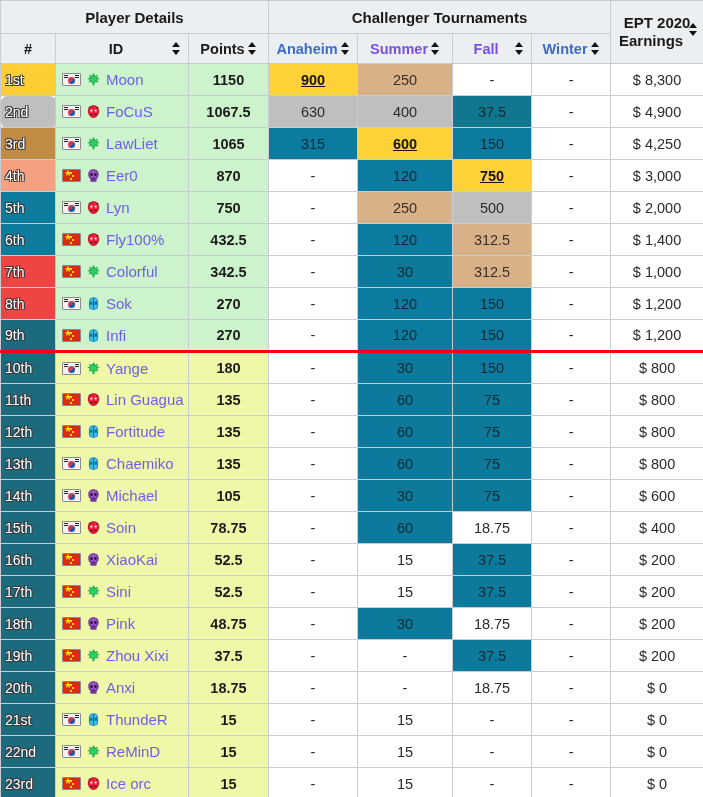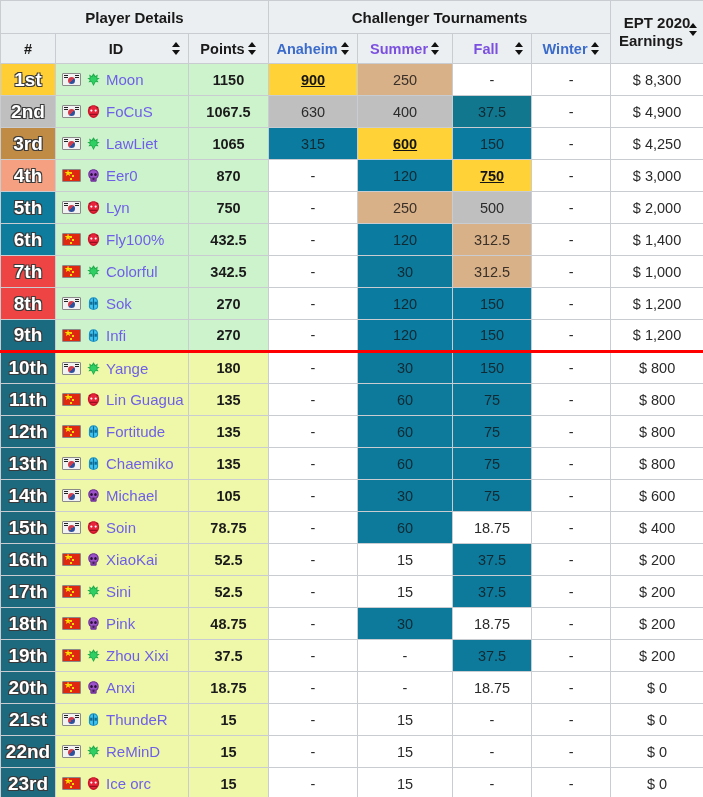--- a/index.html
+++ b/index.html
@@ -66,27 +66,27 @@
     padding: 0 6px;
     font-size: 14.5px;
     text-align: center;
     vertical-align: middle;
     color: #2a2a2a;
     background: #ffffff;
     white-space: nowrap;
     overflow: hidden;
   }
   td.rk {
-    font-weight: bold;
+    font-weight: normal;
     color: #ffffff;
-    font-size: 19px;
+    font-size: 14px;
     text-shadow:
       -1px -1px 0 #3a3a3a, 1px -1px 0 #3a3a3a,
       -1px  1px 0 #3a3a3a, 1px  1px 0 #3a3a3a;
-    text-align: center;
+    text-align: left;
     padding: 0 4px;
   }
   td.id {
     text-align: left;
     padding-left: 6px;
     background: #cdf3cd;
   }
   td.pts {
     font-weight: bold;
     background: #cdf3cd;
@@ -132,21 +132,21 @@
 
   
   .hl-gold   { background: #ffd338 !important; font-weight: bold; color: #141414 !important; text-decoration: underline; }
   .hl-silver { background: #bfbfbf !important; color: #2b2b2b !important; margin-top: 16px; }
   .hl-bronze { background: #d8b189 !important; color: #3a3028 !important; }
   .hl-t1     { background: #0c7ba0 !important; color: #0f2a33 !important; }
   .hl-t2     { background: #0d7a9b !important; color: #102a33 !important; }
   .hl-t3     { background: #11778f !important; color: #102a33 !important; }
 
   .rk-gold   { background: #ffce34; }
-  .rk-silver { background: #bfbfbf; }
+  .rk-silver { background: #bfbfbf; border-radius: 6px; }
   .rk-bronze { background: #c08b45; }
   .rk-4      { background: #f5a181; }
   .rk-t1     { background: #0e7d9d; }
   .rk-t2     { background: #ef4444; }
   .rk-t3     { background: #1a6b80; }
   .rk-low    { background: #1d6a7e; }
 
   tr.redline > td { border-top: 3px solid #ff0000 !important; }
 </style>
 </head>

